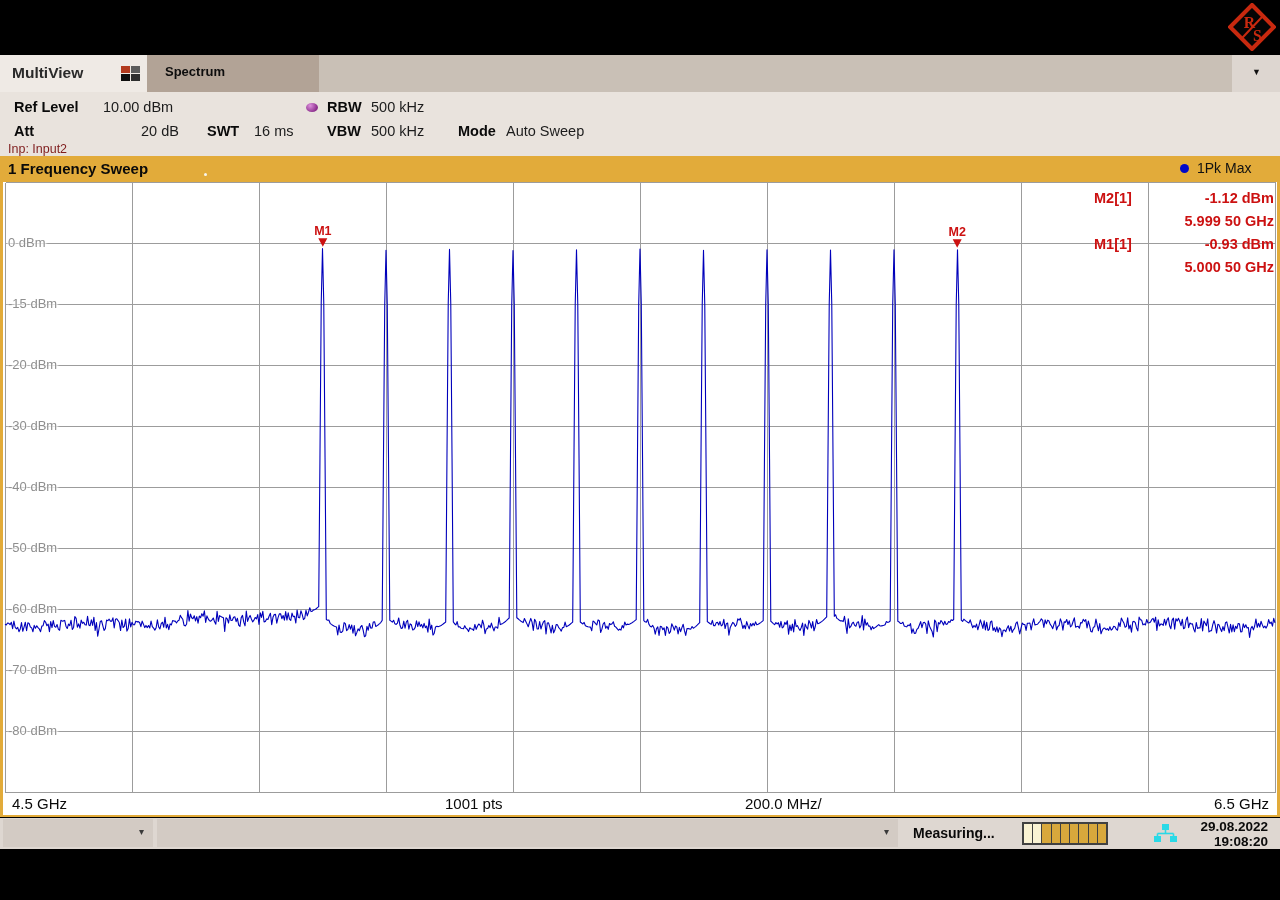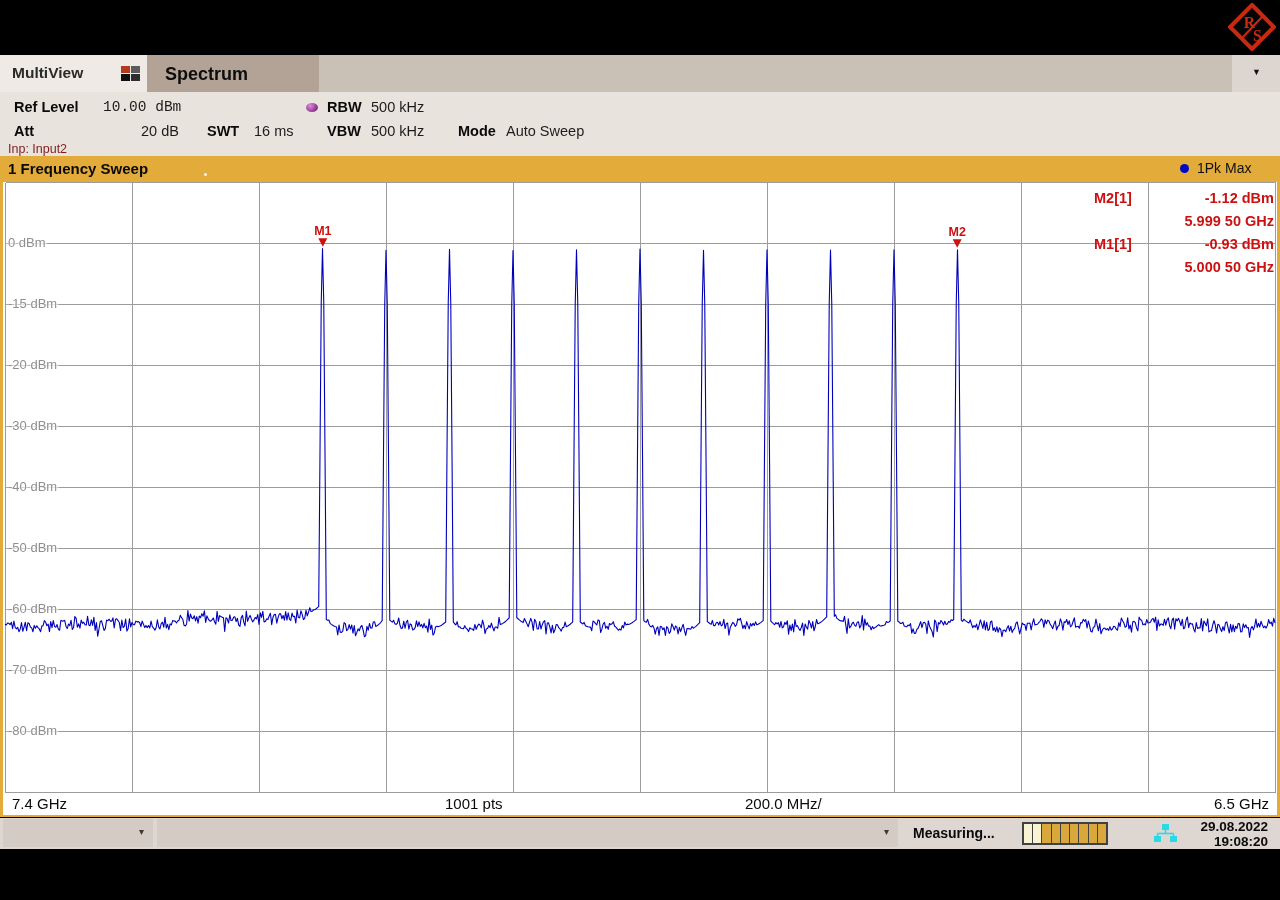--- a/index.html
+++ b/index.html
@@ -15,29 +15,29 @@
   .tab-mv{position:absolute;left:0;top:0;width:147px;height:37px;background:#efeae5;text-align:center;}
   .tab-mv .lbl{position:absolute;left:12px;top:9px;font-size:15.5px;font-weight:700;color:#2a2a2a;}
   .mv-icon{position:absolute;left:121px;top:11px;width:19px;height:16px;display:grid;
            grid-template-columns:9px 9px;grid-template-rows:7px 7px;gap:1px;}
   .mv-icon i{display:block;}
   .mv-icon i:nth-child(1){background:#b23a1e;}
   .mv-icon i:nth-child(2){background:#5c5c5c;}
   .mv-icon i:nth-child(3){background:#0e0e0e;}
   .mv-icon i:nth-child(4){background:#2e2e2e;}
   .tab-sp{position:absolute;left:147px;top:0;width:172px;height:37px;background:#b2a396;}
-  .tab-sp .lbl{position:absolute;left:18px;top:9px;font-size:18px;font-weight:700;color:#0d0d0d;}
+  .tab-sp .lbl{position:absolute;left:18px;top:9px;font-size:13px;font-weight:700;color:#0d0d0d;}
   .tab-right{position:absolute;left:1232px;top:0;width:48px;height:37px;background:#ddd6d0;}
   .tab-right .arr{position:absolute;left:20px;top:12px;font-size:9px;color:#111;}
 
   
   .settings{position:absolute;left:0;top:92px;width:1280px;height:64px;background:#e9e3dd;font-size:14.5px;color:#1c1c1c;}
   .settings span{position:absolute;white-space:nowrap;}
   .b{font-weight:700;color:#0a0a0a;}
-  .s-rl-l{left:14px;top:7px;}   .s-rl-v{left:103px;top:7px;font-family:Liberation Mono, monospace;}
+  .s-rl-l{left:14px;top:7px;}   .s-rl-v{left:103px;top:7px;}
   .s-att-l{left:14px;top:31px;} .s-att-v{left:141px;top:31px;}
   .s-swt-l{left:207px;top:31px;}.s-swt-v{left:254px;top:31px;}
   .s-rbw-l{left:327px;top:7px;} .s-rbw-v{left:371px;top:7px;}
   .s-vbw-l{left:327px;top:31px;}.s-vbw-v{left:371px;top:31px;}
   .s-mode-l{left:458px;top:31px;}.s-mode-v{left:506px;top:31px;}
   .s-inp{left:8px;top:50px;font-size:12.5px;color:#7f1d1d;}
   .rbw-dot{position:absolute;left:306px;top:11px;width:12px;height:9px;border-radius:50%;
            background:radial-gradient(circle at 35% 30%,#dc8fdc,#8c2f8c 70%);}
 
   
@@ -194,21 +194,21 @@
     <div class="row">
       <span>M1[1]</span>
       <span>-0.93 dBm</span>
     </div>
     <div class="frow">
         <span>5.000 50 GHz</span>
       </div>
   </div>
 
   <div class="xaxis">
-    <span class="xa-start">7.4 GHz</span>
+    <span class="xa-start">4.5 GHz</span>
     <span class="xa-pts">1001 pts</span>
     <span class="xa-div">200.0 MHz/</span>
     <span class="xa-stop">6.5 GHz</span>
   </div>
 
   <div class="status">
     <div class="dd dd1">
       <span class="arr">▾</span>
     </div>
     <div class="dd dd2">

